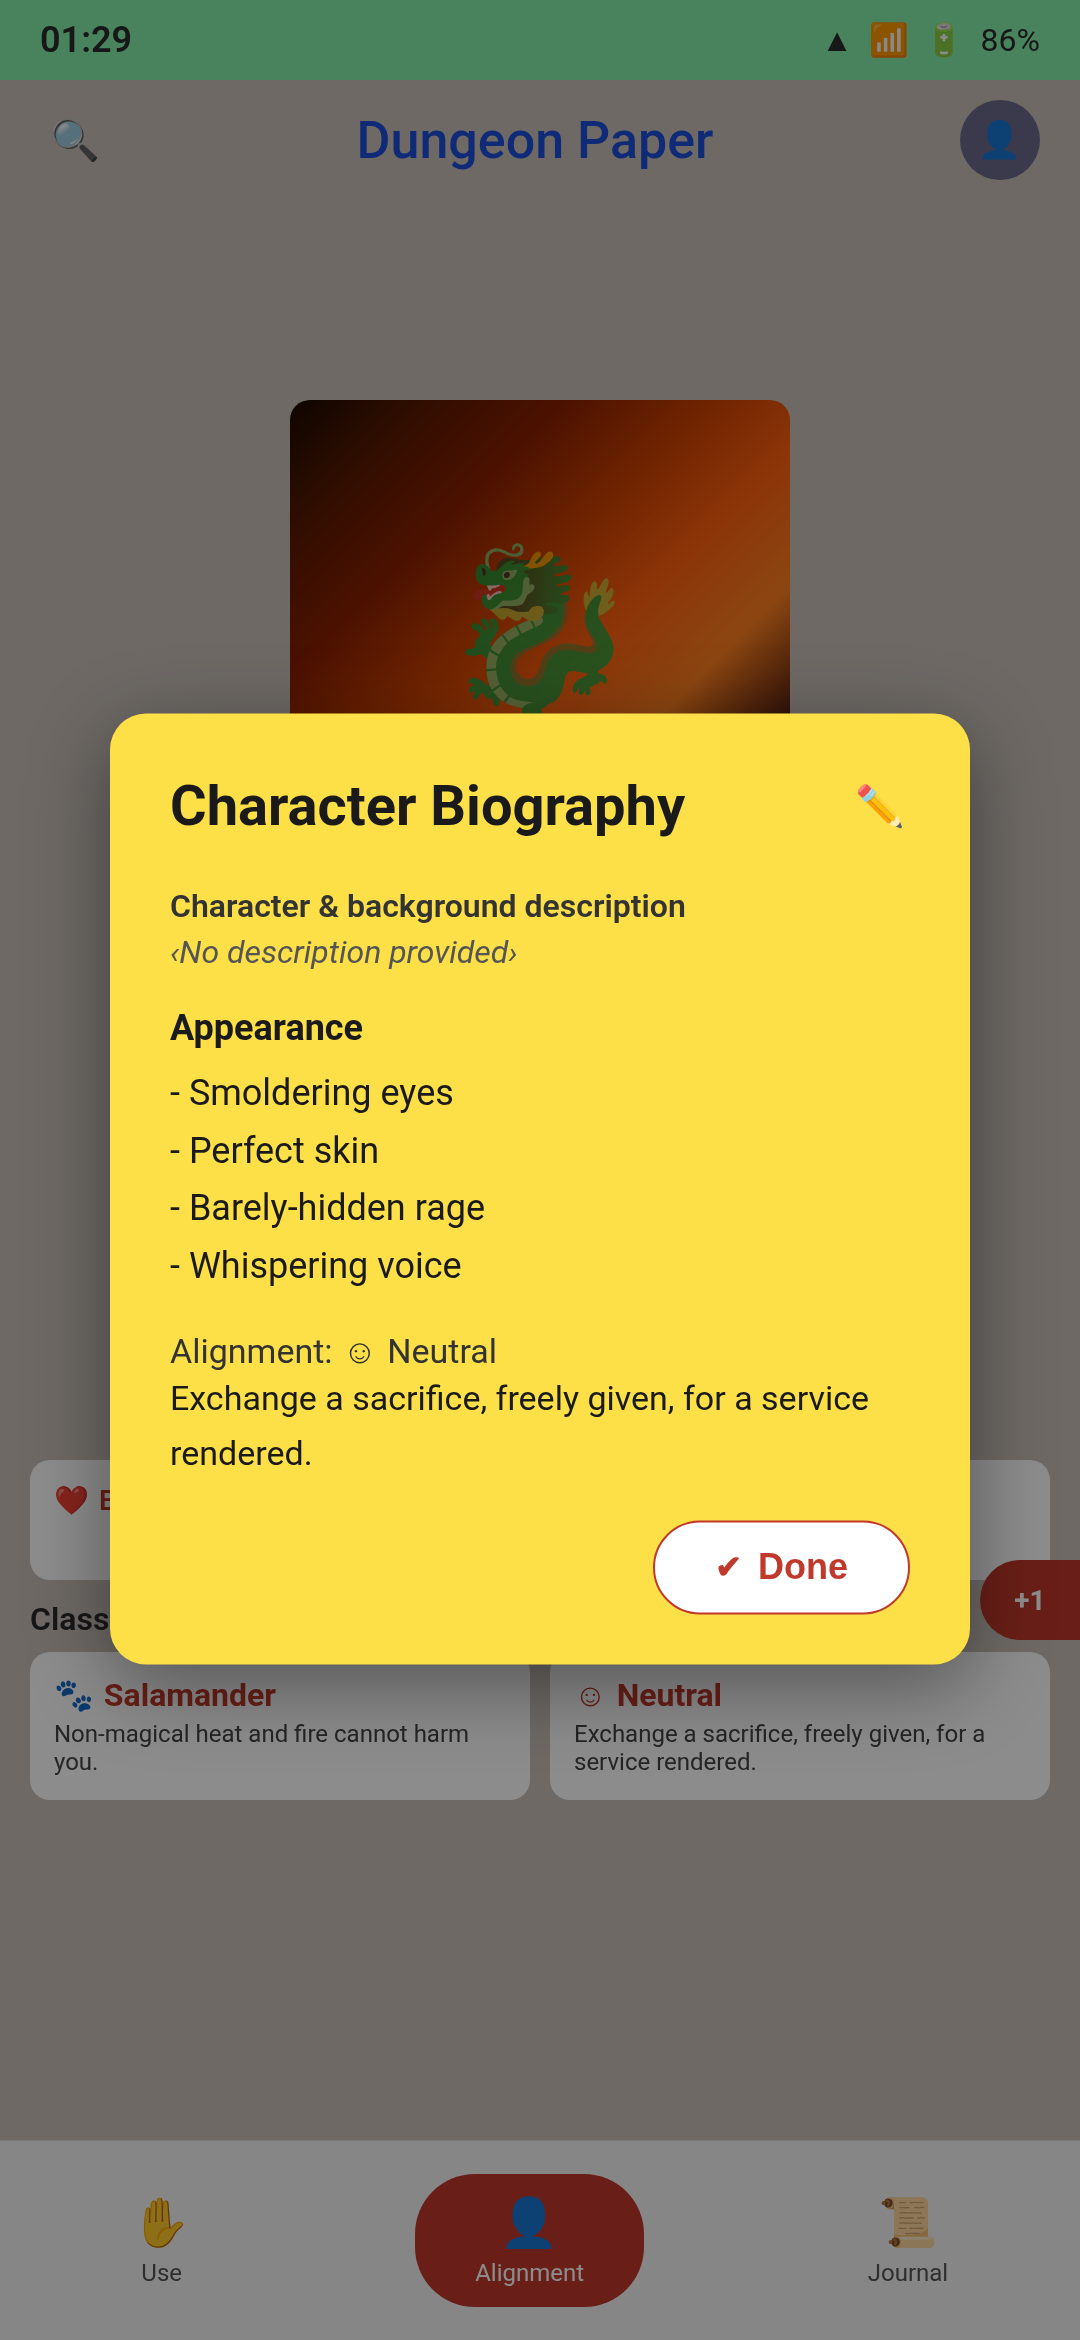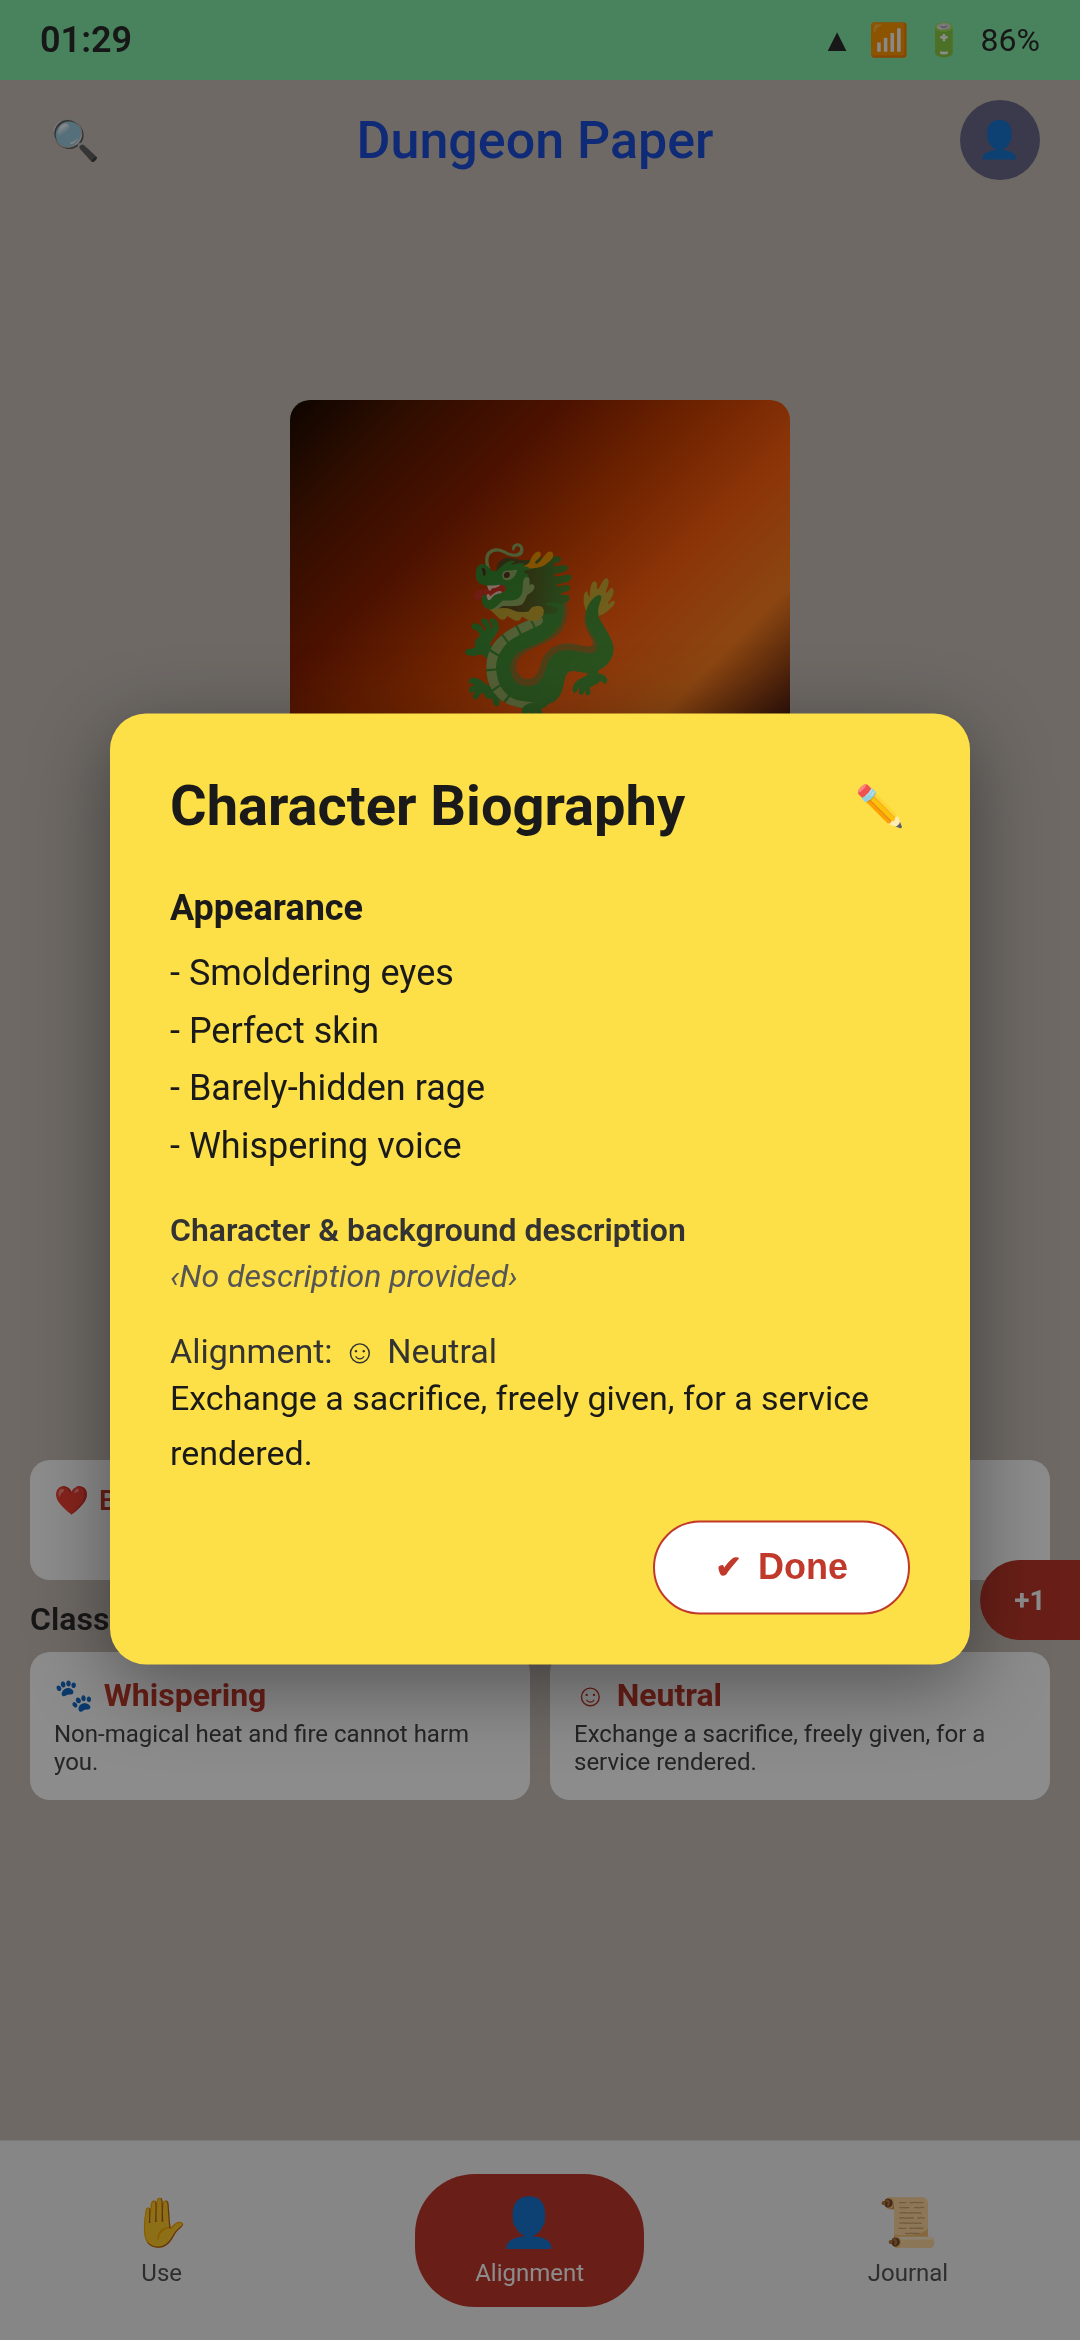--- a/index.html
+++ b/index.html
@@ -379,21 +379,21 @@
         </div>
       </div>
     </div>
 
     <div class="section-label">Class Actions</div>
 
     <div class="class-actions-row">
       <div class="class-card">
         <div class="class-card-title">
           <span>🐾</span>
-          <span>Whispering</span>
+          <span>Salamander</span>
         </div>
         <div class="class-card-text">Non-magical heat and fire cannot harm you.</div>
       </div>
       <div class="class-card">
         <div class="class-card-title">
           <span>☺</span>
           <span>Neutral</span>
         </div>
         <div class="class-card-text">Exchange a sacrifice, freely given, for a service rendered.</div>
       </div>
@@ -420,30 +420,30 @@
 
 <div class="modal">
   <div class="modal-header">
     <div class="modal-title">Character Biography</div>
     <div class="modal-edit-btn">
       <span class="modal-edit-icon">✏️</span>
     </div>
   </div>
 
   <div class="modal-section">
+    <div class="modal-section-label">Character &amp; background description</div>
+    <div class="modal-section-value">‹No description provided›</div>
+  </div>
+
+  <div class="modal-section">
     <div class="modal-section-heading">Appearance</div>
     <div class="modal-list-item">- Smoldering eyes</div>
     <div class="modal-list-item">- Perfect skin</div>
     <div class="modal-list-item">- Barely-hidden rage</div>
     <div class="modal-list-item">- Whispering voice</div>
-  </div>
-
-  <div class="modal-section">
-    <div class="modal-section-label">Character &amp; background description</div>
-    <div class="modal-section-value">‹No description provided›</div>
   </div>
 
   <div class="modal-section">
     <div class="modal-alignment">
       <span>Alignment:</span>
       <span>☺</span>
       <span>Neutral</span>
     </div>
     <div class="modal-alignment-text">Exchange a sacrifice, freely given, for a service rendered.</div>
   </div>

